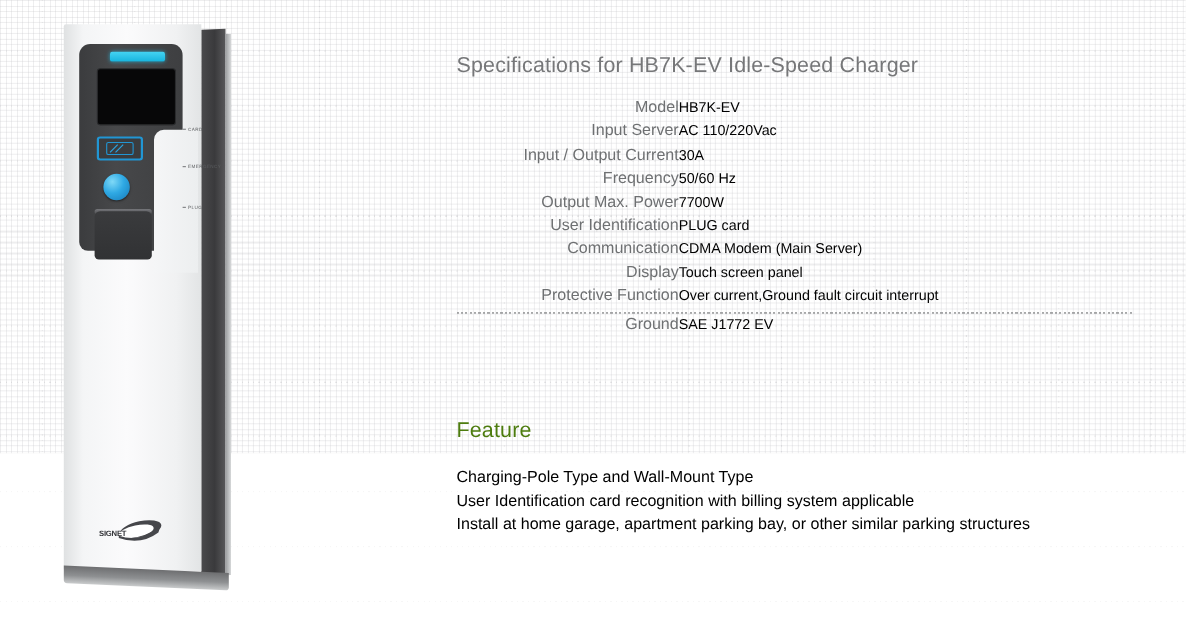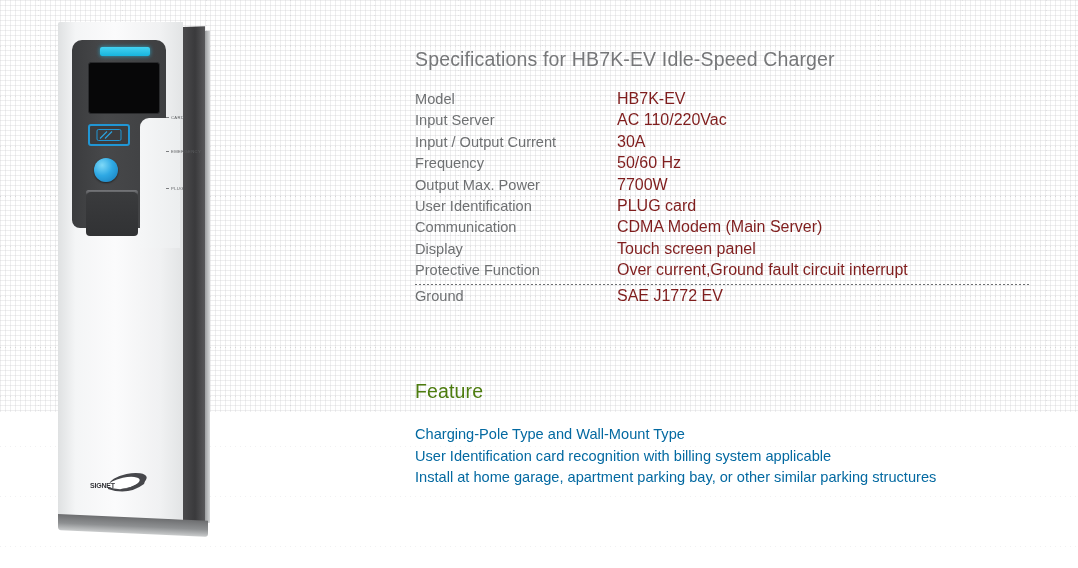--- a/index.html
+++ b/index.html
@@ -219,57 +219,57 @@
 
   h1.spec-title {
     font-size: 19.5px;
     font-weight: normal;
     color: #767779;
     letter-spacing: .15px;
     margin-bottom: 19px;
     white-space: nowrap;
   }
 
-  .spec-table { width: 100%; }
+  .spec-table { width: 100%; text-align: right; }
   .spec-row {
     display: flex;
     align-items: baseline;
     height: 21.4px;
   }
   .spec-label {
     width: 202px;
     flex: 0 0 202px;
     font-size: 14.6px;
     color: #6e7072;
     white-space: nowrap;
   }
   .spec-value {
-    font-size: 16px;
-    color: #7f1d1d;
+    font-size: 13px;
+    color: #000000;
     white-space: nowrap;
   }
   .spec-rule {
     height: 1px;
     margin: 1px 0 2px 0;
     background-image: repeating-linear-gradient(to right,
         #6d6f71 0, #6d6f71 2px, transparent 2px, transparent 4px);
     width: 615px;
   }
 
   h2.feature-title {
     font-size: 19.5px;
     font-weight: normal;
     color: #4d7c0f;
     letter-spacing: .15px;
     margin-top: 72px;
     margin-bottom: 21px;
   }
   .feature-line {
     font-size: 14.6px;
-    color: #0369a1;
+    color: #000000;
     line-height: 21.6px;
     white-space: nowrap;
   }
 </style>
 </head>
 <body>
 
 <div id="page">
 
   <div id="grid"></div>

